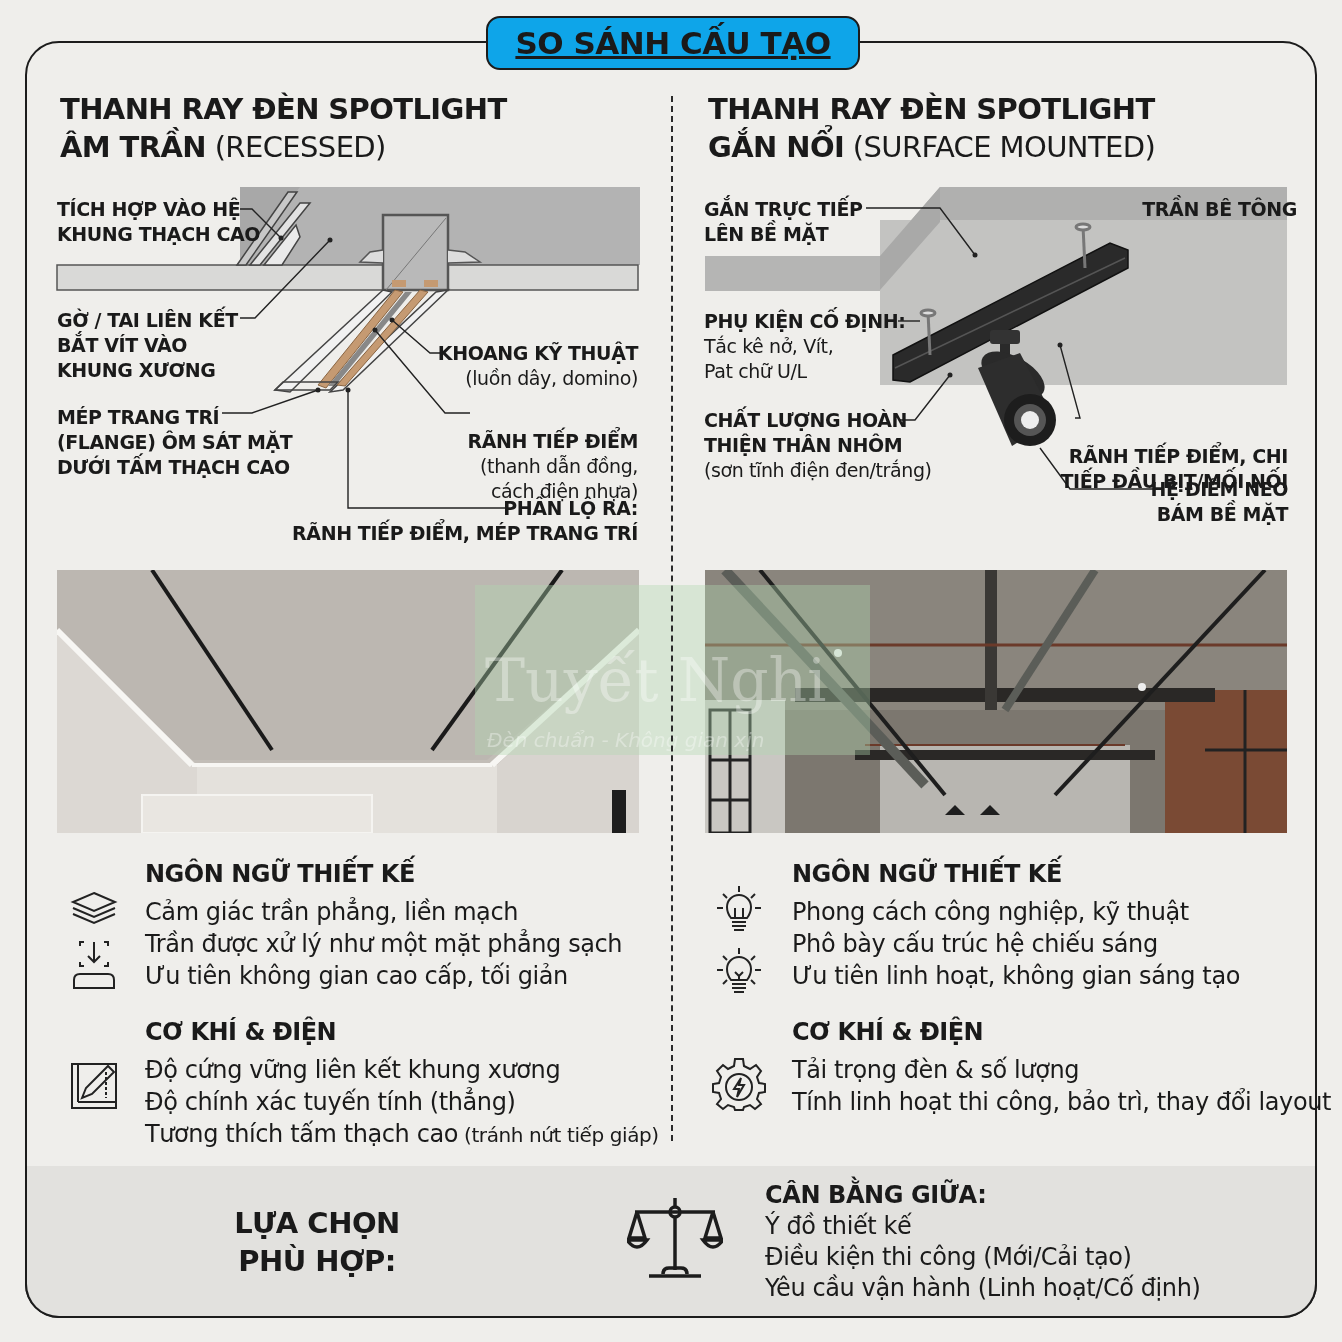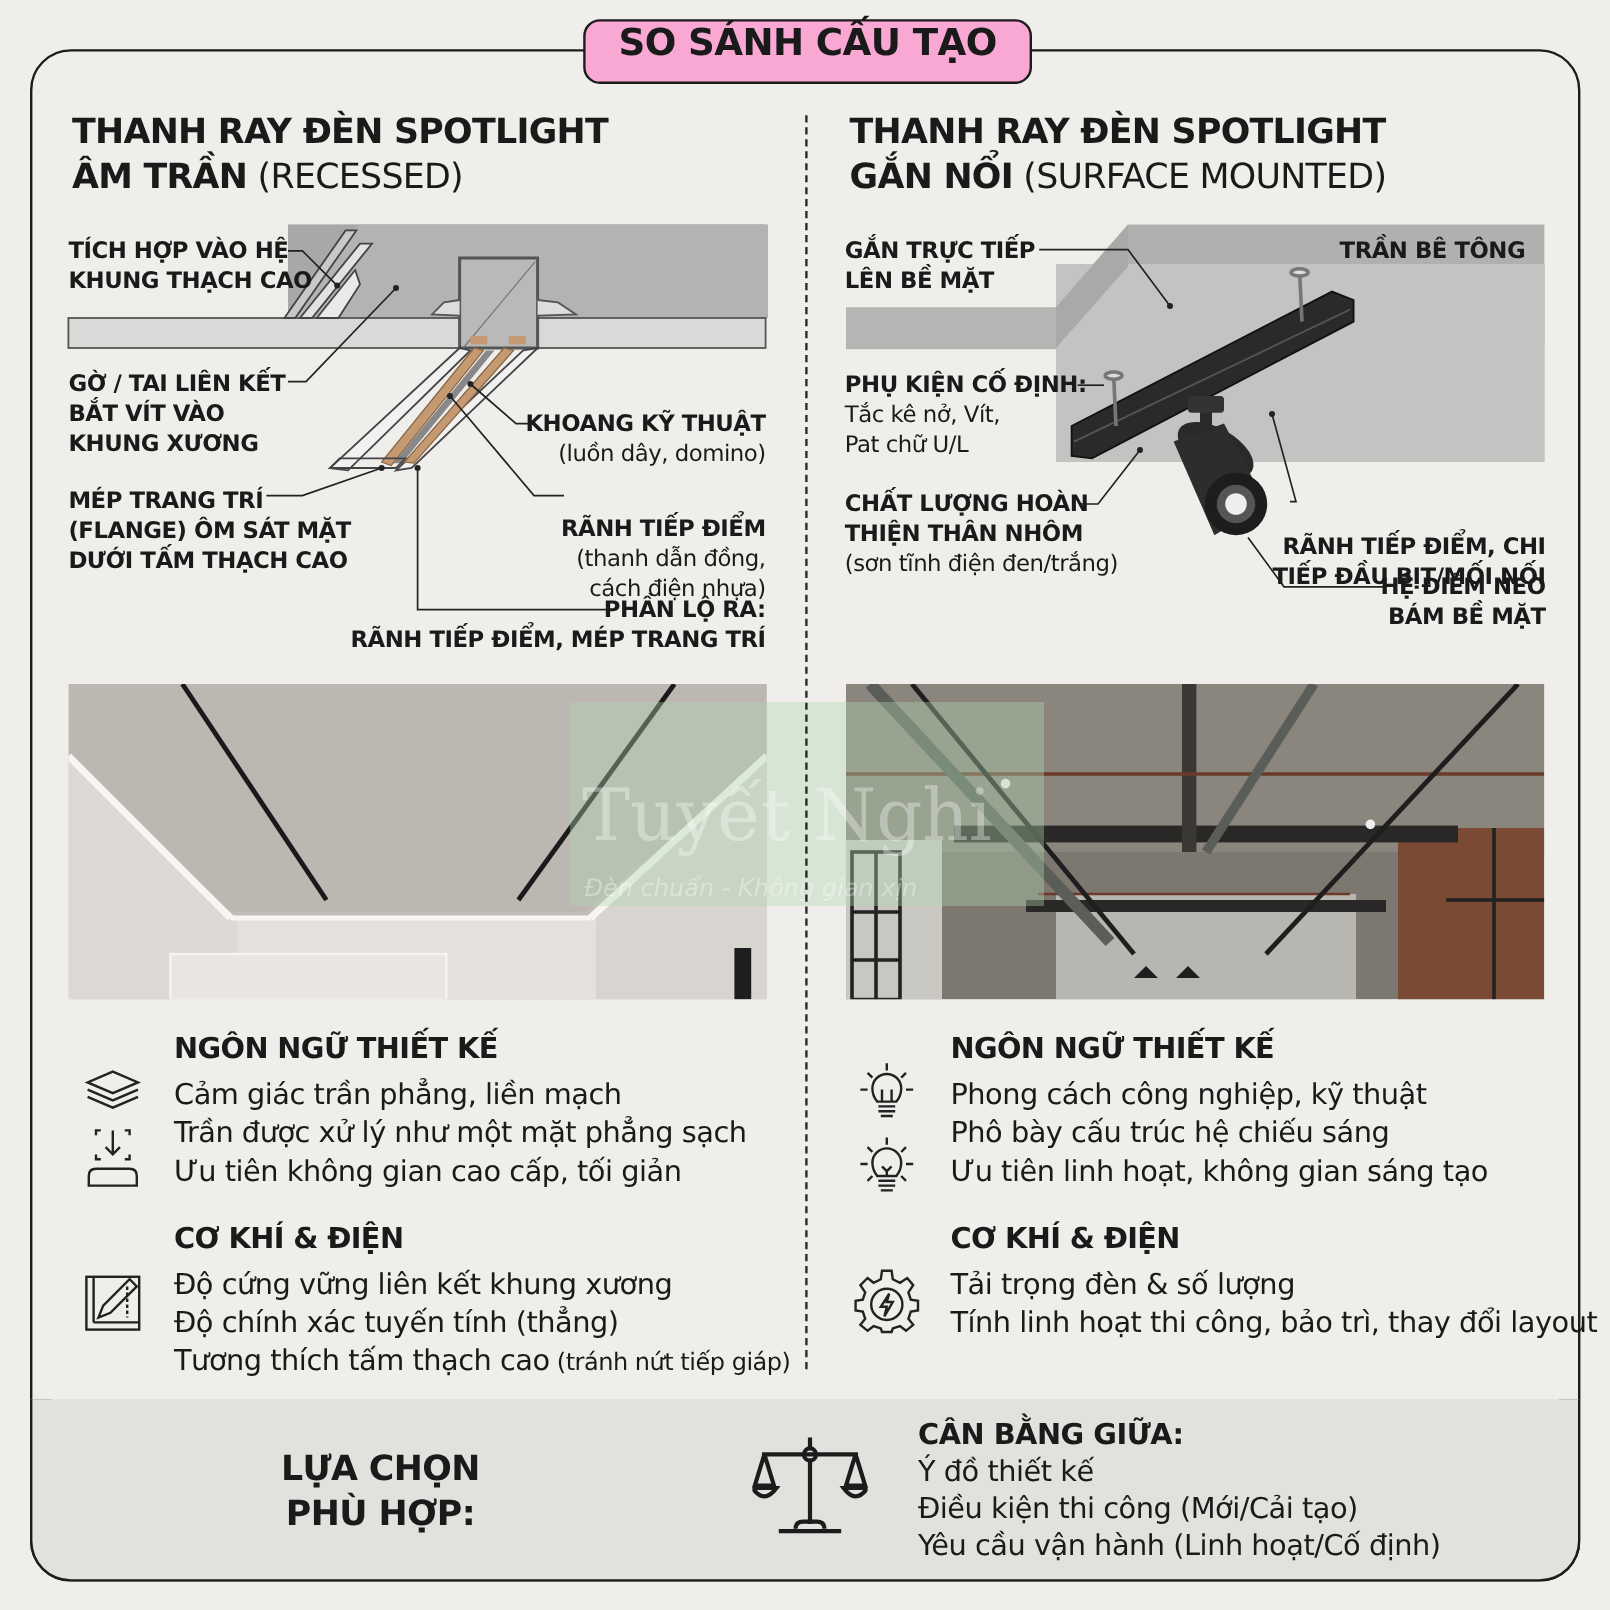--- a/index.html
+++ b/index.html
@@ -2,22 +2,22 @@
 <html><head>
 <meta charset="utf-8">
 <style>
   * { box-sizing: border-box; margin: 0; padding: 0; }
   html, body { width: 1342px; height: 1342px; background: #efeeeb; overflow: hidden; }
   body { font-family: "DejaVu Sans", "Liberation Sans", sans-serif; color: #1a1a1a; position: relative; }
 
   .frame { position: absolute; left: 25px; top: 41px; width: 1292px; height: 1277px;
            border: 2px solid #1c1c1c; border-radius: 34px; background: #efeeeb; overflow: hidden; }
   .title-box { position: absolute; left: 486px; top: 16px; width: 374px; height: 54px;
-               border: 2px solid #1c1c1c; border-radius: 14px; background: #f9a8d4;
-               display: flex; align-items: flex-start; justify-content: center; z-index: 5; }
+               border: 2px solid #1c1c1c; border-radius: 14px; background: #0ea5e9;
+               display: flex; align-items: center; justify-content: center; z-index: 5; text-decoration: underline; }
   .title-box span { font-size: 31px; font-weight: bold; letter-spacing: -0.5px; }
 
   .divider { position: absolute; left: 671px; top: 96px; height: 1045px; width: 0;
              border-left: 2px dashed #2a2a2a; z-index: 4; }
 
   .col-title { position: absolute; text-align: left; font-size: 29px; line-height: 38px;
                font-weight: bold; letter-spacing: -0.6px; }
   .col-title .light { font-weight: normal; }
 
   .diagram { position: absolute; }
@@ -177,21 +177,21 @@
       <circle cx="975" cy="255" r="2.5"></circle>
       <circle cx="950" cy="375" r="2.5"></circle>
       <circle cx="1060" cy="345" r="2.5"></circle>
     </g>
 </svg>
 
 <div class="lbl" style="left:704px; top:197px;">
   <div>GẮN TRỰC TIẾP</div>
   <div>LÊN BỀ MẶT</div>
 </div>
-<div class="lbl r" style="right:71px; top:197px;">
+<div class="lbl r" style="right:45px; top:197px;">
   <div>TRẦN BÊ TÔNG</div>
 </div>
 <div class="lbl" style="left:704px; top:309px;">
   <div>PHỤ KIỆN CỐ ĐỊNH:</div>
   <span class="sub">Tắc kê nở, Vít,</span>
   <span class="sub">Pat chữ U/L</span>
 </div>
 <div class="lbl" style="left:704px; top:408px;">
   <div>CHẤT LƯỢNG HOÀN</div>
   <div>THIỆN THÂN NHÔM</div>

